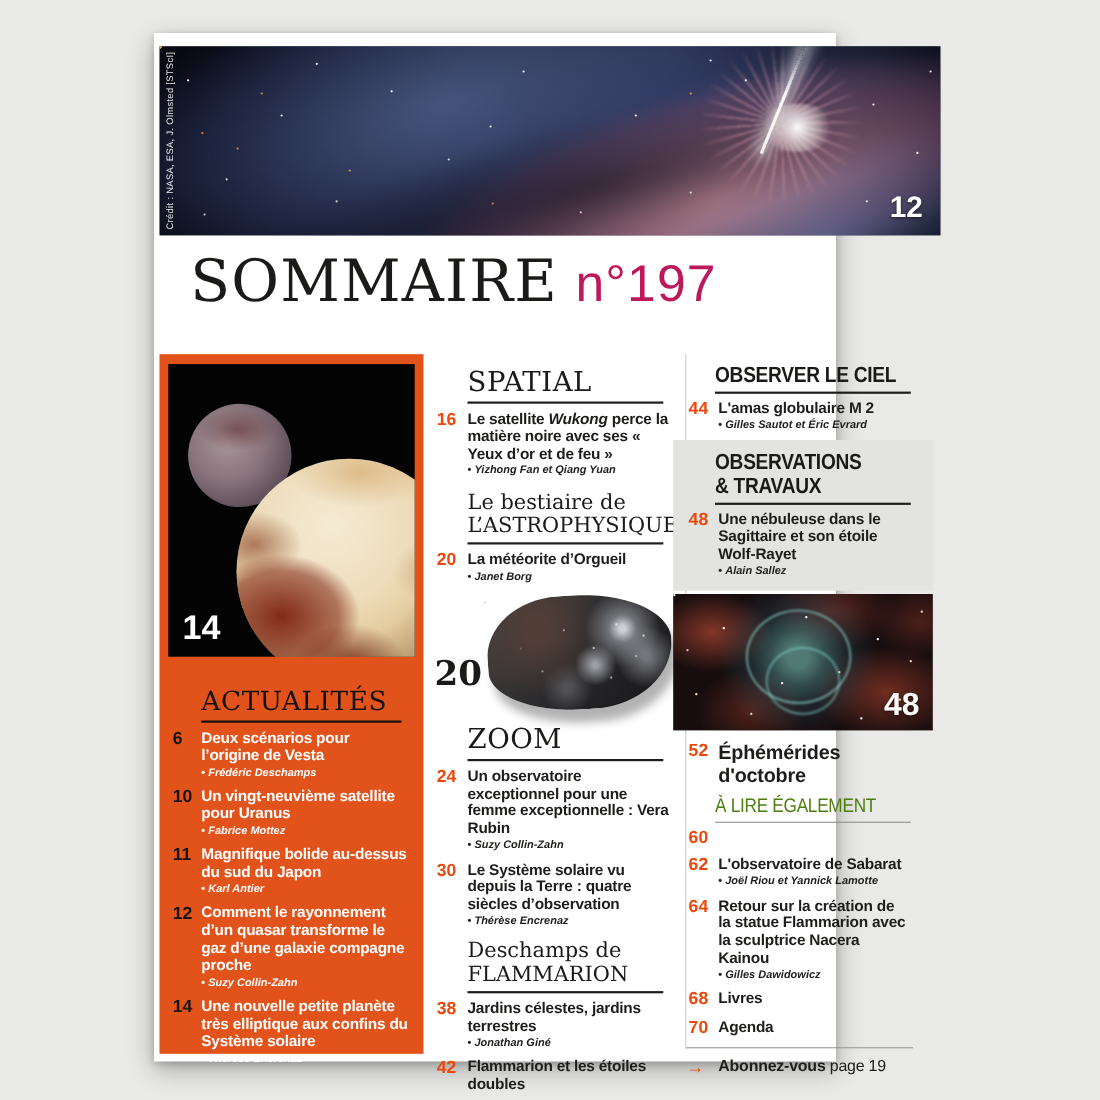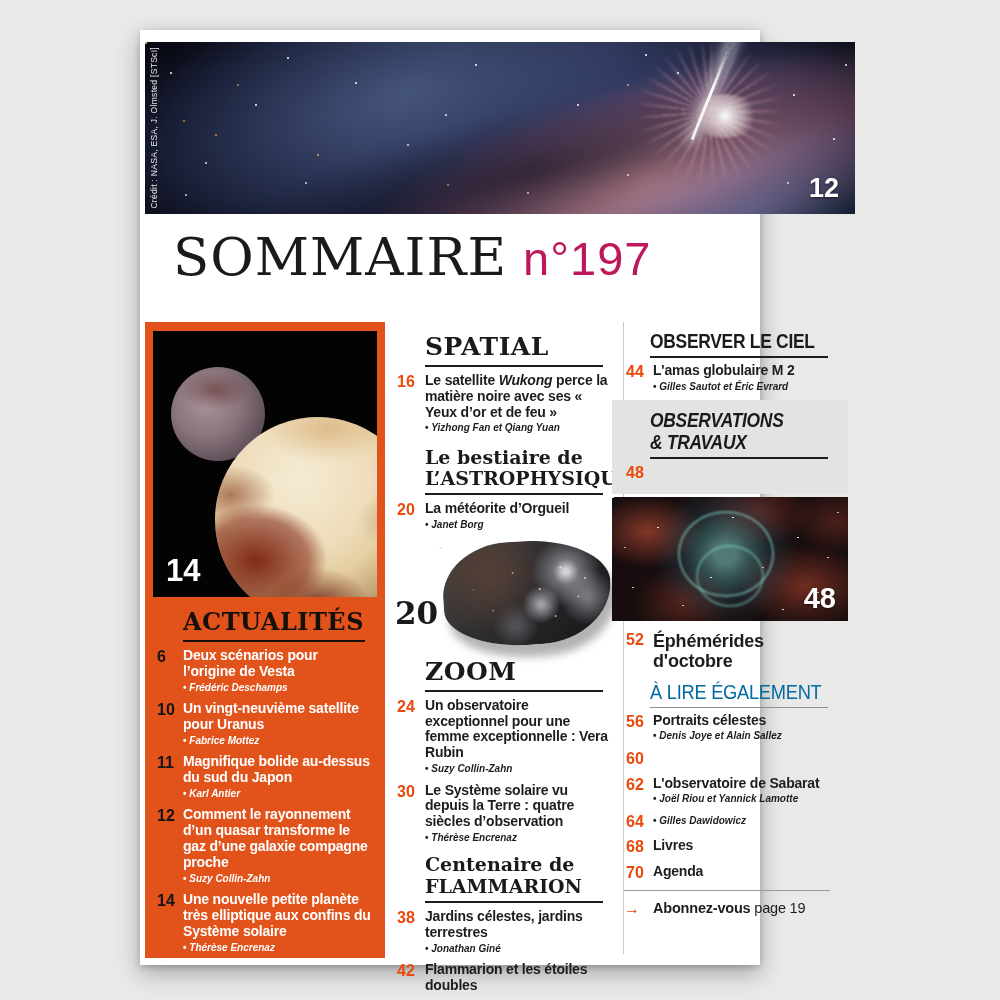--- a/index.html
+++ b/index.html
@@ -69,49 +69,49 @@
   .masthead-issue{font-size:47px;font-weight:400;color:#be185d;margin-left:16px;letter-spacing:1px;}
 
   
   .item{display:flex;margin-bottom:8px;}
   .num{flex:none;width:40px;padding-left:12px;box-sizing:border-box;
     color:#e9490c;font-weight:bold;font-size:16px;line-height:1.1;}
   .body{flex:1;padding-right:14px;}
   .title{font-weight:bold;font-size:14px;line-height:1.13;letter-spacing:-0.2px;}
   .author{font-size:10px;line-height:1.15;font-weight:bold;font-style:italic;margin-top:2px;}
   .author::before{content:"• ";font-style:normal;}
-  .sec-slab{font-family:"DejaVu Serif",serif;font-weight:bold;color:#1a1a18;
+  .sec-slab{font-family:"DejaVu Serif",serif;font-weight:normal;color:#1a1a18;
     margin:0 20px 6px 40px;border-bottom:2px solid #1d1d1b;padding-bottom:4px;}
   .sec-slab.big{font-size:25px;letter-spacing:.5px;}
   .sec-slab.small{font-size:19px;line-height:1.12;}
   .cond{display:inline-block;transform:scaleX(0.87);transform-origin:0 60%;white-space:nowrap;letter-spacing:-0.3px;}
   .sec-cond{font-weight:bold;font-size:20px;color:#1a1a18;line-height:1.1;
     margin:0 20px 5px 38px;border-bottom:2px solid #1d1d1b;padding-bottom:4px;}
-  .sec-cond.light{font-weight:normal;font-size:21px;color:#0369a1;border-bottom:1px solid #8f8f8f;}
+  .sec-cond.light{font-weight:normal;font-size:18px;color:#4d7c0f;border-bottom:1px solid #8f8f8f;}
 
   
   .col-left{position:absolute;left:5px;top:292px;width:240px;height:636px;background:#e2531c;}
   .pluto-panel{position:absolute;left:8px;top:9px;width:224px;height:266px;background:#030303;overflow:hidden;}
   .charon{position:absolute;left:18px;top:36px;width:94px;height:94px;border-radius:50%;
     background:radial-gradient(circle at 38% 38%,#a7939a 0%,#8a757d 40%,#60505a 72%,#463a42 100%);}
   .charon::after{content:"";position:absolute;left:10%;top:4%;width:75%;height:42%;border-radius:50%;
     background:radial-gradient(ellipse at center,rgba(90,40,38,0.55),transparent 70%);}
   .pluto{position:absolute;left:62px;top:86px;width:205px;height:205px;border-radius:50%;
     background:radial-gradient(circle at 42% 30%,#f4ebd4 0%,#eedcba 38%,#e3cb9c 58%,#d0af7f 82%,#a9895f 100%);}
   .pluto::before{content:"";position:absolute;inset:0;border-radius:50%;
     background:
       radial-gradient(ellipse 95px 75px at 20% 70%,rgba(124,33,16,0.95),rgba(124,33,16,0.55) 55%,transparent 75%),
       radial-gradient(ellipse 75px 55px at 50% 92%,rgba(108,28,13,0.85),transparent 70%),
       radial-gradient(ellipse 60px 42px at 8% 38%,rgba(130,55,25,0.6),transparent 72%),
       radial-gradient(ellipse 90px 45px at 55% 6%,rgba(208,160,95,0.55),transparent 72%),
       radial-gradient(ellipse 55px 40px at 88% 50%,rgba(160,110,60,0.35),transparent 70%);}
   .pluto::after{content:"";position:absolute;inset:0;border-radius:50%;
     background:radial-gradient(circle at 38% 32%,transparent 55%,rgba(70,45,25,0.38) 95%);}
   .pluto-badge{position:absolute;left:13px;bottom:8px;color:#fff;font-weight:bold;font-size:31px;}
-  .act{position:absolute;left:0;top:285px;width:100%;}
+  .act{position:absolute;left:0;top:301px;width:100%;}
   .act .sec-slab{color:#16100c;border-bottom-color:#16100c;margin-left:38px;font-size:24px;letter-spacing:.5px;}
   .act .num{color:#141414;width:38px;}
   .act .title,.act .author{color:#ffffff;}
 
   
   .col-mid{position:absolute;left:245px;top:292px;width:238px;padding-top:10px;}
   .meteor-row{position:relative;height:114px;margin:2px 0 4px 0;}
   .meteor-num{position:absolute;left:10px;top:56px;font-family:"DejaVu Serif",serif;
     font-weight:bold;font-size:31px;color:#1a1a18;}
   .meteorite{position:absolute;left:58px;top:2px;width:168px;height:104px;
@@ -128,21 +128,21 @@
   .meteorite::after{content:"";position:absolute;left:0;top:0;width:2px;height:2px;border-radius:50%;background:#ddd;
     box-shadow:118px 28px #e6e7ea,96px 48px #c9cbd0,134px 58px #b9bbc0,70px 30px #9fa1a6,48px 66px #8c8e93,
       110px 76px #a9abb0,30px 44px #6e665f,142px 40px #d2d4d8;}
 
   
   .divider{position:absolute;left:483px;top:292px;width:1px;height:632px;background:#cbcbcb;}
   .col-right{position:absolute;left:472px;top:292px;width:236px;padding-top:8px;}
   .col-right .num{width:41px;padding-left:14px;}
   .col-right .body{padding-right:24px;}
   .gray-block{background:#e3e3e2;padding:9px 0 4px 0;margin-top:4px;}
-  .gray-block .sec-cond{margin-top:0;font-style:italic;}
+  .gray-block .sec-cond{margin-top:0;}
   .nebula{position:relative;width:100%;height:124px;margin-top:3px;overflow:hidden;
     background:
       radial-gradient(circle at 48% 46%,rgba(140,230,218,0.50) 7%,rgba(95,185,185,0.38) 18%,rgba(45,100,120,0.25) 32%,transparent 52%),
       radial-gradient(ellipse 90px 60px at 15% 28%,rgba(150,62,45,0.85),transparent 60%),
       radial-gradient(ellipse 110px 70px at 82% 72%,rgba(142,56,40,0.75),transparent 60%),
       radial-gradient(ellipse 90px 55px at 62% 12%,rgba(122,46,36,0.65),transparent 62%),
       radial-gradient(ellipse 80px 60px at 30% 85%,rgba(120,48,36,0.6),transparent 62%),
       radial-gradient(ellipse 70px 50px at 95% 20%,rgba(110,44,34,0.6),transparent 65%),
       #170d0e;}
   .nebula::before{content:"";position:absolute;left:66px;top:14px;width:92px;height:82px;border-radius:50%;
@@ -265,21 +265,21 @@
         </div>
     </div>
     <div class="item">
       <div class="num">30</div>
       <div class="body">
           <div class="title">Le Système solaire vu depuis la Terre : quatre siècles d’observation</div>
       <div class="author">Thérèse Encrenaz</div>
         </div>
     </div>
     <div class="sec-slab small" style="margin-top:11px;">
-      <div>Centenaire de</div>
+      <div>Deschamps de</div>
       <div>FLAMMARION</div>
     </div>
     <div class="item">
       <div class="num">38</div>
       <div class="body">
           <div class="title">Jardins célestes, jardins terrestres</div>
       <div class="author">Jonathan Giné</div>
         </div>
     </div>
     <div class="item">
@@ -301,53 +301,51 @@
       <div class="author">Gilles Sautot et Éric Evrard</div>
         </div>
     </div>
     <div class="gray-block">
       <div class="sec-cond">
         <div><span class="cond">OBSERVATIONS</span></div>
         <div><span class="cond">&amp; TRAVAUX</span></div>
       </div>
       <div class="item">
         <div class="num">48</div>
+        <div class="body">
+            <div class="title">Une nébuleuse dans le Sagittaire et son étoile Wolf-Rayet</div>
+        <div class="author">Alain Sallez</div>
+          </div>
       </div>
     </div>
     <div class="nebula">
       <div class="nebula-stars"></div>
       <div class="nebula-badge">48</div>
     </div>
     <div class="item ephem">
       <div class="num">52</div>
       <div class="body">
           <div class="title">Éphémérides d'octobre</div>
         </div>
     </div>
     <div class="sec-cond light"><span class="cond">À LIRE ÉGALEMENT</span></div>
     <div class="item">
-      <div class="num">56</div>
-      <div class="body">
-          <div class="title">Portraits célestes</div>
-      <div class="author">Denis Joye et Alain Sallez</div>
-        </div>
-    </div>
-    <div class="item">
       <div class="num">60</div>
     </div>
     <div class="item">
       <div class="num">62</div>
       <div class="body">
           <div class="title">L'observatoire de Sabarat</div>
       <div class="author">Joël Riou et Yannick Lamotte</div>
         </div>
     </div>
     <div class="item">
       <div class="num">64</div>
       <div class="body">
+          <div class="title">Retour sur la création de la statue Flammarion avec la sculptrice Nacera Kainou</div>
       <div class="author">Gilles Dawidowicz</div>
         </div>
     </div>
     <div class="item">
       <div class="num">68</div>
       <div class="body">
           <div class="title">Livres</div>
         </div>
     </div>
     <div class="item">

